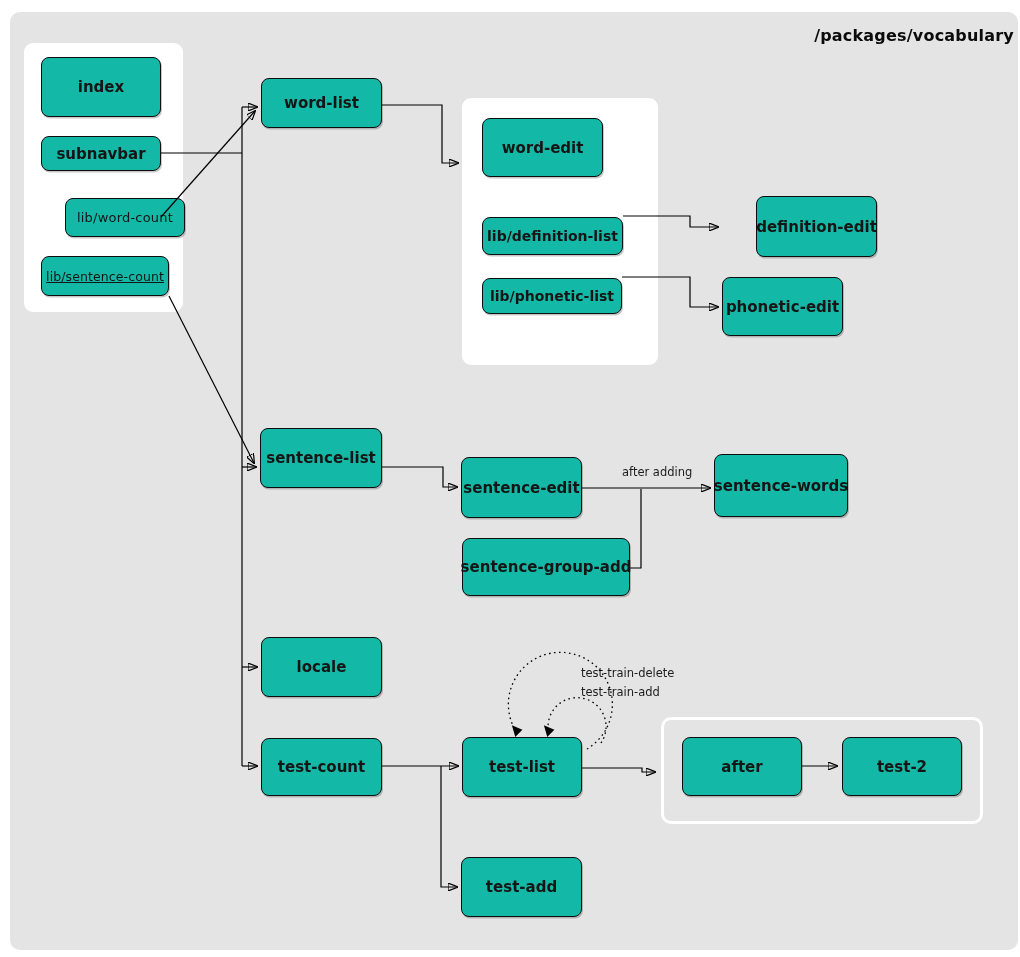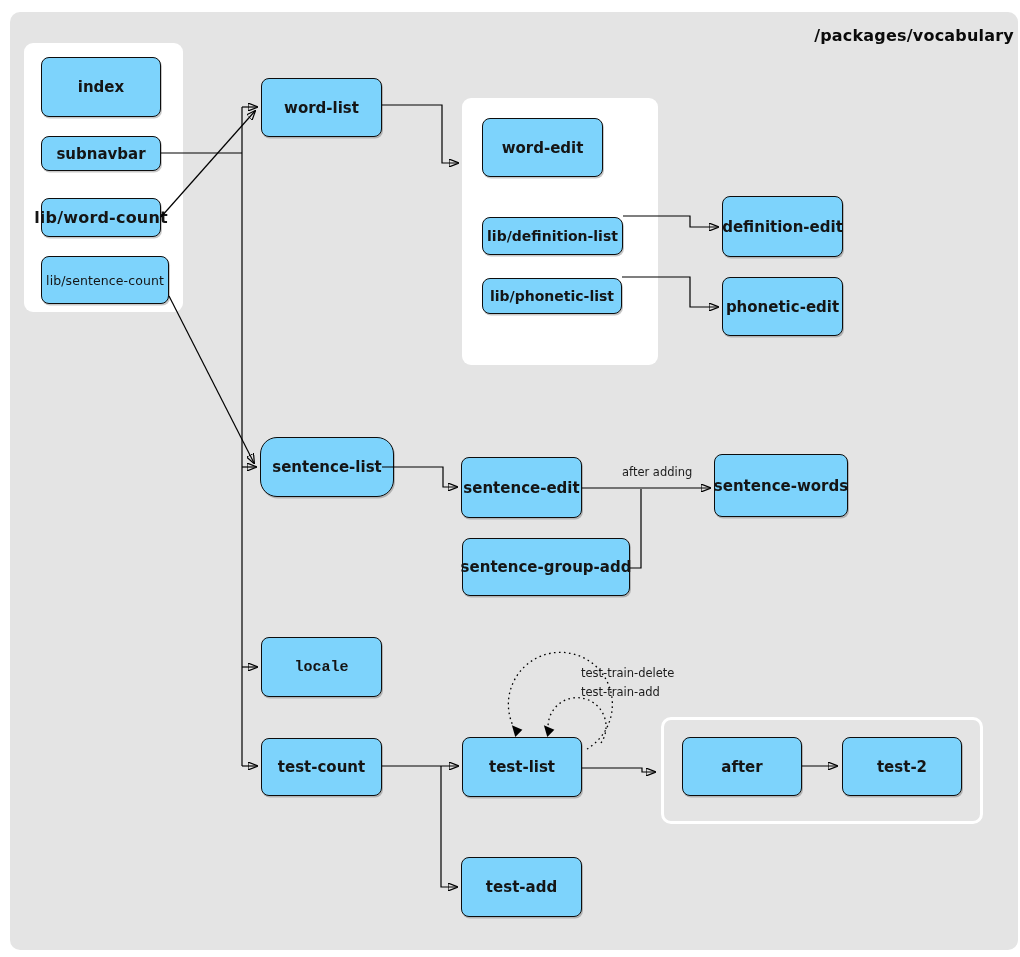--- a/index.html
+++ b/index.html
@@ -15,27 +15,27 @@
     position:absolute;top:26px;right:6px;
     font-size:16px;font-weight:bold;color:#0b0b0b;letter-spacing:0.2px;
   }
   .panel{
     position:absolute;background:#ffffff;border-radius:9px;
   }
   .panel-outline{
     position:absolute;background:transparent;border:3px solid #ffffff;border-radius:10px;
   }
   .node{
-    position:absolute;background:#7dd3fc;border:1.4px solid #0d0d0d;border-radius:8px;
+    position:absolute;background:#14b8a6;border:1.4px solid #0d0d0d;border-radius:8px;
     display:flex;align-items:center;justify-content:center;text-align:left;
     font-size:15px;font-weight:bold;color:#151515;
     box-shadow:1px 1.5px 0 rgba(0,0,0,0.22);
     box-sizing:border-box;white-space:nowrap;
   }
-  .node.small{font-weight:bold;font-size:16px;letter-spacing:0.2px;}
+  .node.small{font-weight:normal;font-size:13px;letter-spacing:0.2px;margin-left:24px;}
   .node.smaller{font-weight:normal;font-size:12.5px;letter-spacing:0.1px;}
   .node.mid{font-size:14px;margin-top:20px;}
   .edge-label{
     position:absolute;font-size:11.5px;color:#1c1c1c;white-space:nowrap;
   }
   svg.edges{position:absolute;left:0;top:0;pointer-events:none;}
   svg.edges path{fill:none;stroke:#000;stroke-width:1.2;}
   svg.edges path.dotted{stroke-dasharray:1.6,3.4;stroke-width:1.3;}
   svg.edges polygon{fill:#000;stroke:none;}
 </style>
@@ -52,57 +52,57 @@
 
 <div class="node" style="left:41px;top:57px;width:120px;height:60px;">
     <span>index</span>
   </div>
 <div class="node" style="left:41px;top:136px;width:120px;height:35px;">
     <span>subnavbar</span>
   </div>
 <div class="node small" style="left:41px;top:198px;width:120px;height:39px;">
     <span>lib/word-count</span>
   </div>
-<div class="node smaller" style="left:41px;top:256px;width:128px;height:48px;">
+<div class="node smaller" style="left:41px;top:256px;width:128px;height:40px;text-decoration:underline;">
     <span>lib/sentence-count</span>
   </div>
 
-<div class="node" style="left:261px;top:78px;width:121px;height:59px;">
+<div class="node" style="left:261px;top:78px;width:121px;height:50px;">
     <span>word-list</span>
   </div>
 <div class="node" style="left:482px;top:118px;width:121px;height:59px;">
     <span>word-edit</span>
   </div>
 <div class="node mid" style="left:482px;top:197px;width:141px;height:38px;">
     <span>lib/definition-list</span>
   </div>
 <div class="node mid" style="left:482px;top:258px;width:140px;height:36px;">
     <span>lib/phonetic-list</span>
   </div>
-<div class="node" style="left:722px;top:196px;width:121px;height:61px;">
+<div class="node" style="left:756px;top:196px;width:121px;height:61px;">
     <span>definition-edit</span>
   </div>
 <div class="node" style="left:722px;top:277px;width:121px;height:59px;">
     <span>phonetic-edit</span>
   </div>
 
-<div class="node" style="left:260px;top:437px;width:134px;height:60px;border-radius:17px;">
+<div class="node" style="left:260px;top:428px;width:122px;height:60px;">
     <span>sentence-list</span>
   </div>
 <div class="node" style="left:461px;top:457px;width:121px;height:61px;">
     <span>sentence-edit</span>
   </div>
 <div class="node" style="left:462px;top:538px;width:168px;height:58px;">
     <span>sentence-group-add</span>
   </div>
 <div class="node" style="left:714px;top:454px;width:134px;height:63px;">
     <span>sentence-words</span>
   </div>
 
-<div class="node" style="left:261px;top:637px;width:121px;height:60px;font-family:Liberation Mono, monospace;">
+<div class="node" style="left:261px;top:637px;width:121px;height:60px;">
     <span>locale</span>
   </div>
 <div class="node" style="left:261px;top:738px;width:121px;height:58px;">
     <span>test-count</span>
   </div>
 <div class="node" style="left:462px;top:737px;width:120px;height:60px;">
     <span>test-list</span>
   </div>
 <div class="node" style="left:682px;top:737px;width:120px;height:59px;">
     <span>after</span>

